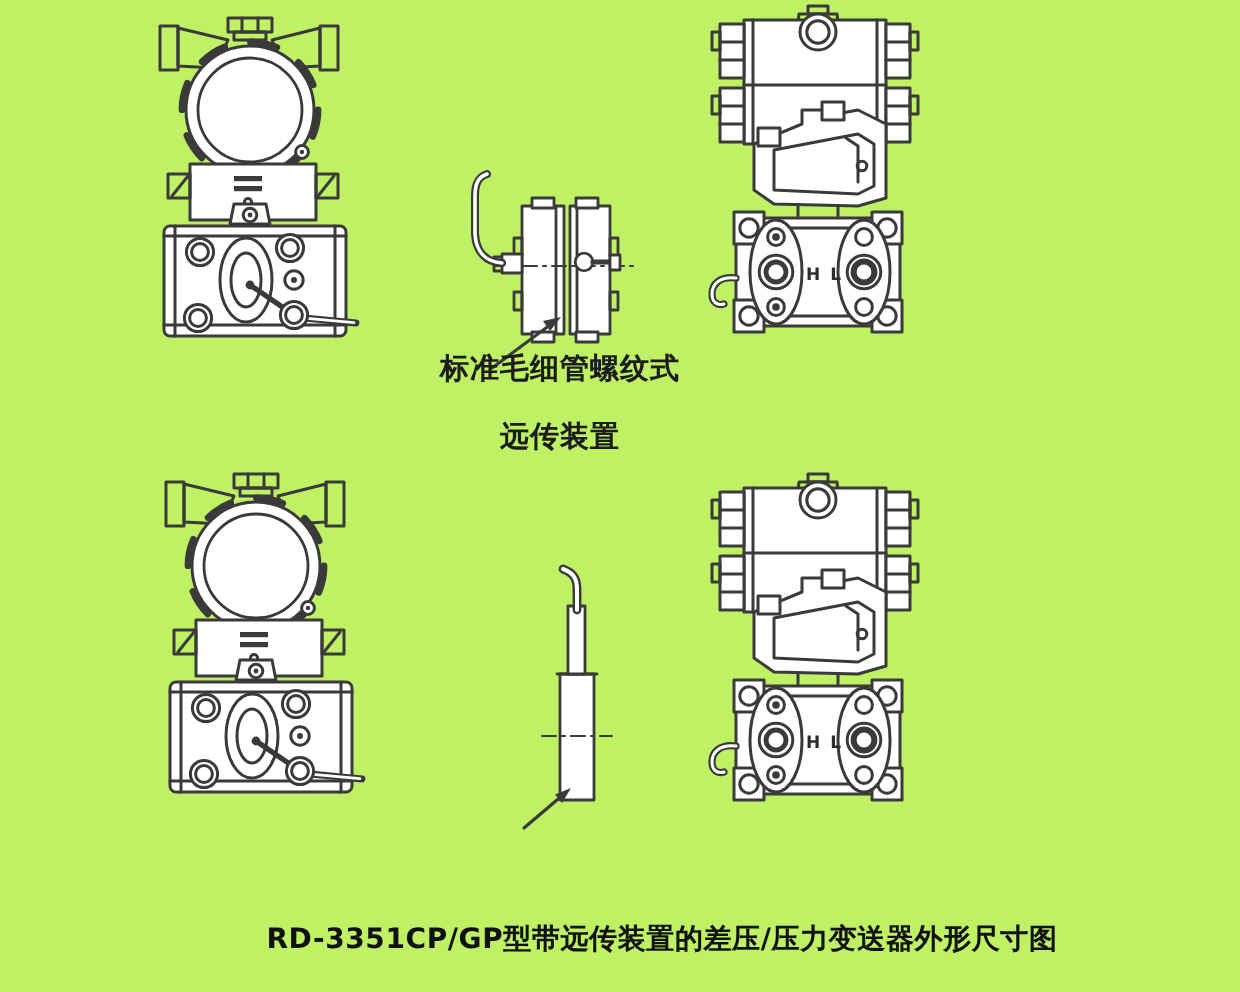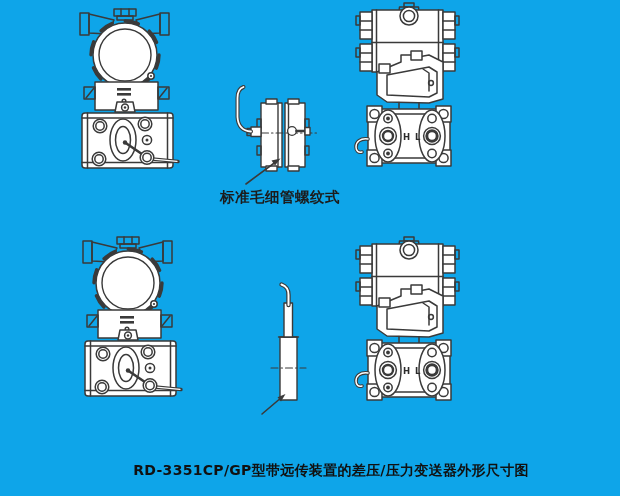--- a/index.html
+++ b/index.html
@@ -1,32 +1,32 @@
 <!DOCTYPE html>
 <html><head>
 <meta charset="utf-8">
 <style>
   html,body{margin:0;padding:0;background:#e8e8e8;}
   .page{
     position:relative;
     width:620px;height:496px;
-    background:#0ea5e9;
+    background:#bef264;
     overflow:hidden;
     font-family:"DejaVu Sans","Liberation Sans",sans-serif;
   }
   .art{position:absolute;left:0;top:0;}
   .lbl{
     position:absolute;
     color:#1c1c1c;
     font-weight:bold;
     text-align:center;
     white-space:nowrap;
     font-family:"DejaVu Sans","Liberation Sans",sans-serif;
   }
-  .lbl-cap1{left:180px;top:189px;width:200px;font-size:14.5px;line-height:16px;letter-spacing:0.5px;}
+  .lbl-cap1{left:180px;top:177px;width:200px;font-size:14.5px;line-height:16px;letter-spacing:0.5px;}
   .lbl-cap2{left:180px;top:211px;width:200px;font-size:14.5px;line-height:16px;letter-spacing:0.5px;}
   .lbl-flat{left:180px;top:433px;width:200px;font-size:14.5px;line-height:16px;letter-spacing:0.5px;}
   .caption{
     position:absolute;
     left:41px;top:458px;width:580px;
     color:#111111;
     font-weight:bold;
     font-size:14px;line-height:24px;
     text-align:center;
     letter-spacing:0.3px;
@@ -239,15 +239,16 @@
       </g>
       <line x1="271" y1="368" x2="306" y2="368" stroke-width="1.1" stroke-dasharray="7 3 1.5 3"></line>
       <g>
         <line x1="262" y1="414" x2="282" y2="397" stroke-width="1.6"></line>
         <polygon points="285.5,394 281,401.5 277.5,397.2" fill="#3a3a3a" stroke="none"></polygon>
       </g>
     </g>
   </svg>
 
   <div class="lbl lbl-cap1">标准毛细管螺纹式</div>
+  <div class="lbl lbl-cap2">远传装置</div>
   <div class="caption">RD-3351CP/GP型带远传装置的差压/压力变送器外形尺寸图</div>
 
 </div>
 
 </body></html>

